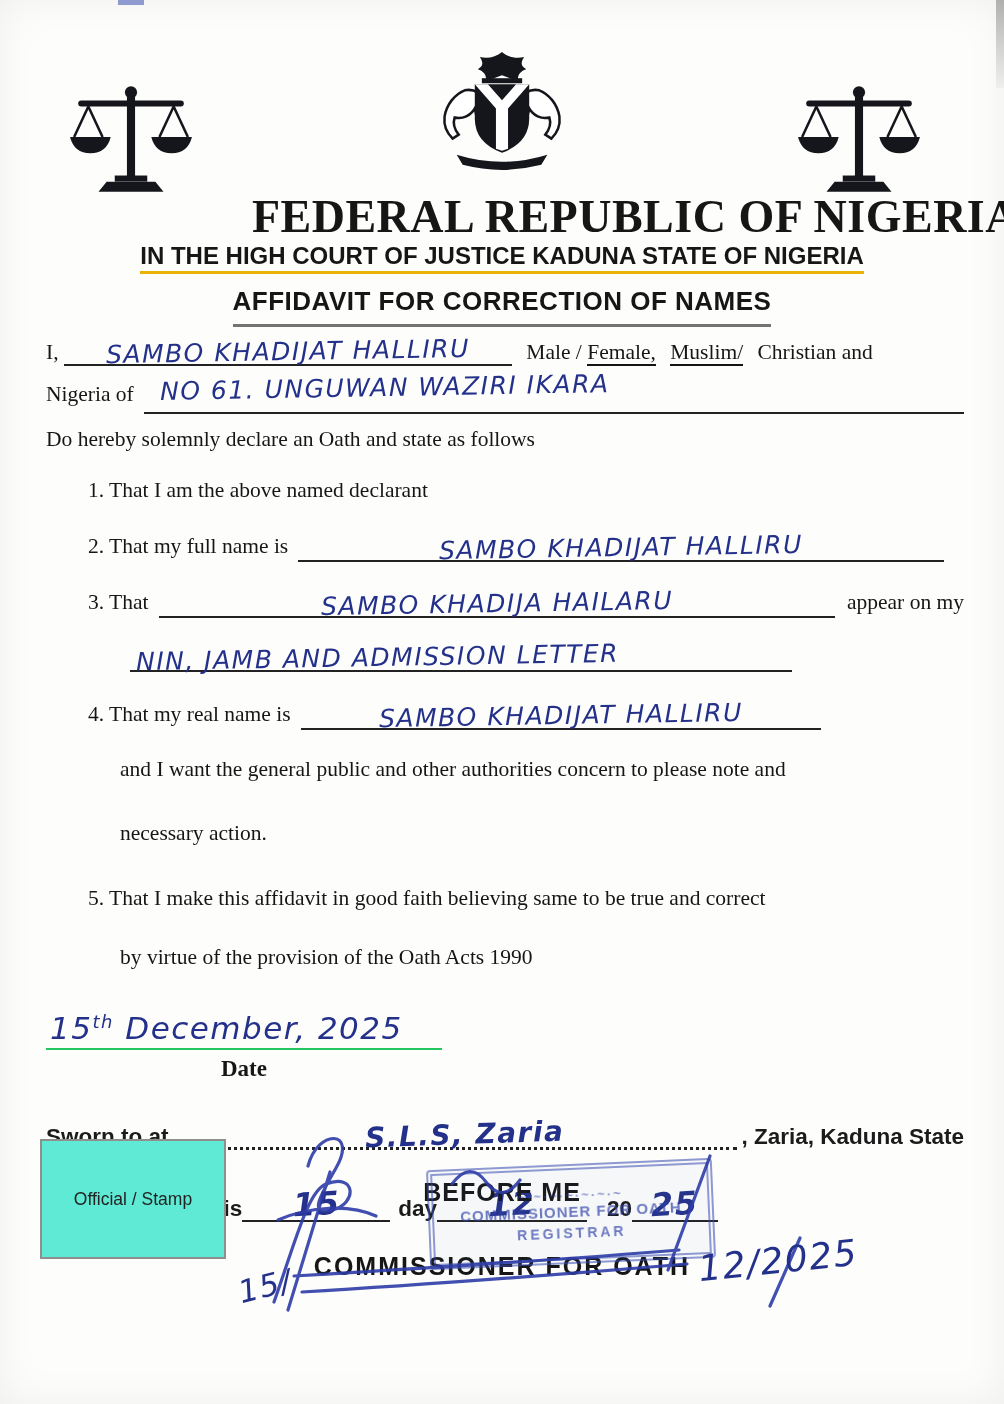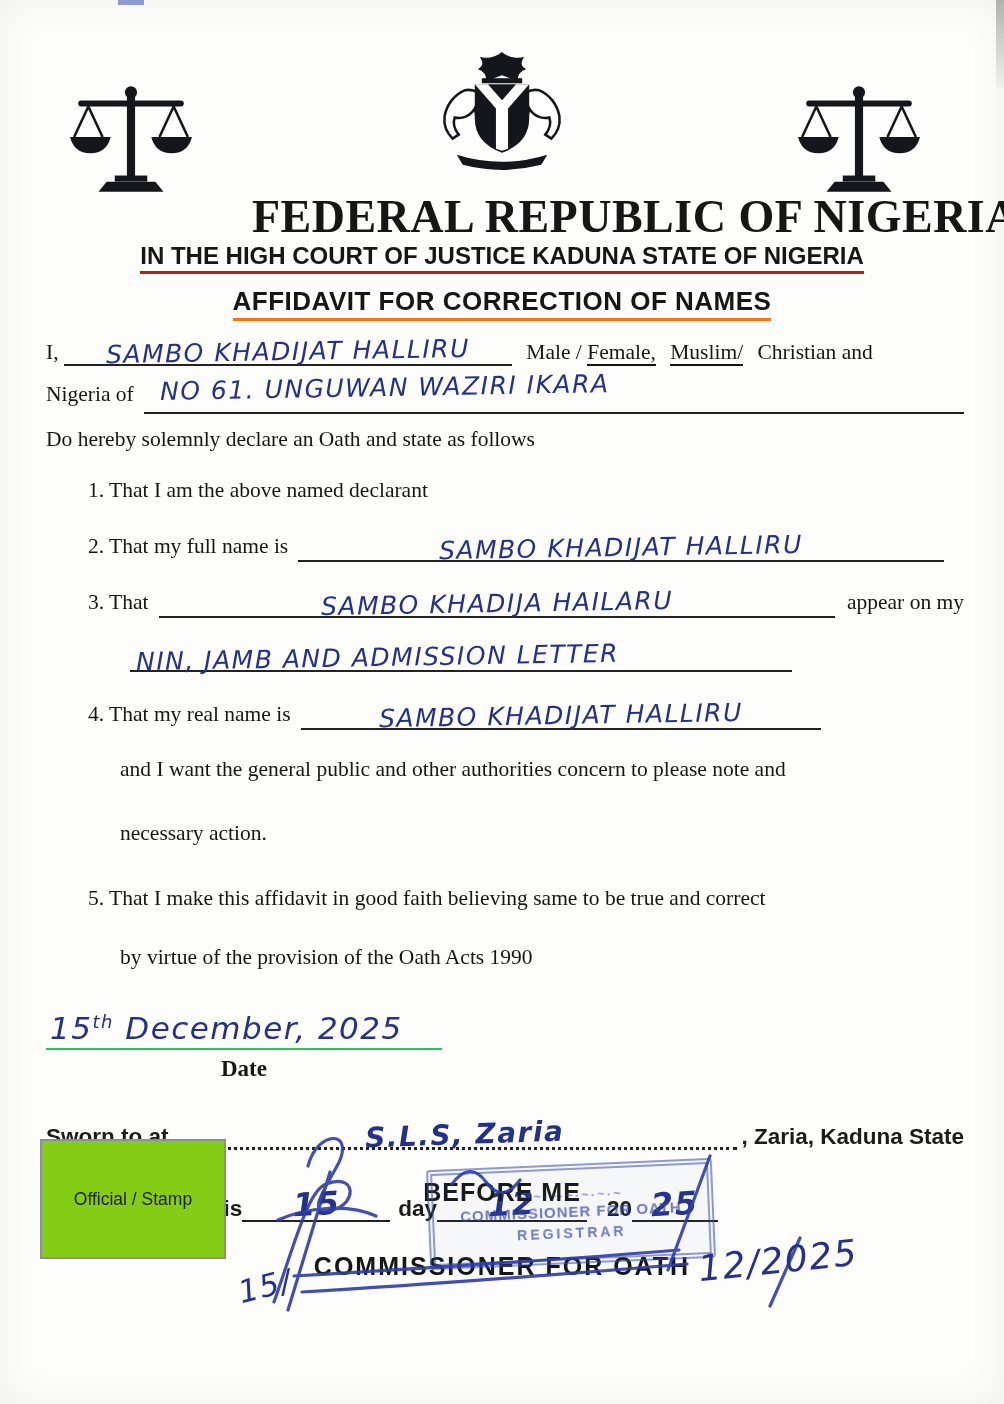--- a/index.html
+++ b/index.html
@@ -17,26 +17,26 @@
   .arms { position:absolute; top:50px; left:50%; transform:translateX(-50%); }
   
   .title {
     position:absolute; top:190px; left:15px; width:100%; text-align:right;
     font-family:"Liberation Serif", serif; font-weight:bold; font-size:46px; letter-spacing:.5px;
   }
   .subtitle {
     position:absolute; top:242px; left:0; width:100%; text-align:center;
     font-family:"Liberation Sans", sans-serif; font-weight:bold; font-size:24px;
   }
-  .subtitle span { border-bottom:3px solid #b91c1c; padding-bottom:2px; }
+  .subtitle span { border-bottom:3px solid #eab308; padding-bottom:2px; }
   .doc-title {
     position:absolute; top:286px; left:0; width:100%; text-align:center;
     font-family:"Liberation Sans", sans-serif; font-weight:bold; font-size:26px; letter-spacing:.5px;
   }
-  .doc-title span { border-bottom:3px solid #f97316; padding-bottom:2px; }
+  .doc-title span { border-bottom:3px solid #737373; padding-bottom:8px; }
   
   .content { position:absolute; left:46px; top:334px; width:918px; font-size:21.5px; }
   .hw {
     font-family:"DejaVu Sans", sans-serif; font-style:italic; color:#24318a;
     letter-spacing:1.5px; white-space:nowrap;
   }
   .fill {
     display:inline-block; border-bottom:2px solid #222; text-align:center;
     vertical-align:baseline; line-height:1.05; position:relative;text-decoration:underline;
   }
@@ -83,21 +83,21 @@
     font-family:"Liberation Sans", sans-serif; font-weight:bold; font-size:22.5px; color:#1b1b1b;
   }
   .this-row .fill { height:34px; }
   .this-row .fill .hw { font-size:32px; transform:rotate(-3deg); }
   .w148 { width:148px; } .w150 { width:150px; } .w86 { width:86px; }
   .lbl-day { margin-left:8px; } .lbl-20 { margin-left:20px; }
   
   .stamp-box {
     position:absolute; left:40px; top:1139px; width:186px; height:120px;
     border:2px solid #8f8f8f; display:flex; align-items:center; justify-content:center;
-    font-family:"Liberation Sans", sans-serif; font-size:17.5px; color:#222; background:#84cc16;
+    font-family:"Liberation Sans", sans-serif; font-size:17.5px; color:#222; background:#5eead4;
   }
   .before-me {
     position:absolute; top:1178px; left:0; width:100%; text-align:center;
     font-family:"Liberation Sans", sans-serif; font-weight:bold; font-size:25px; letter-spacing:1px;
   }
   .commissioner {
     position:absolute; top:1252px; left:0; width:100%; text-align:center;
     font-family:"Liberation Sans", sans-serif; font-weight:bold; font-size:25px; letter-spacing:2px;
   }
   .stamp {

